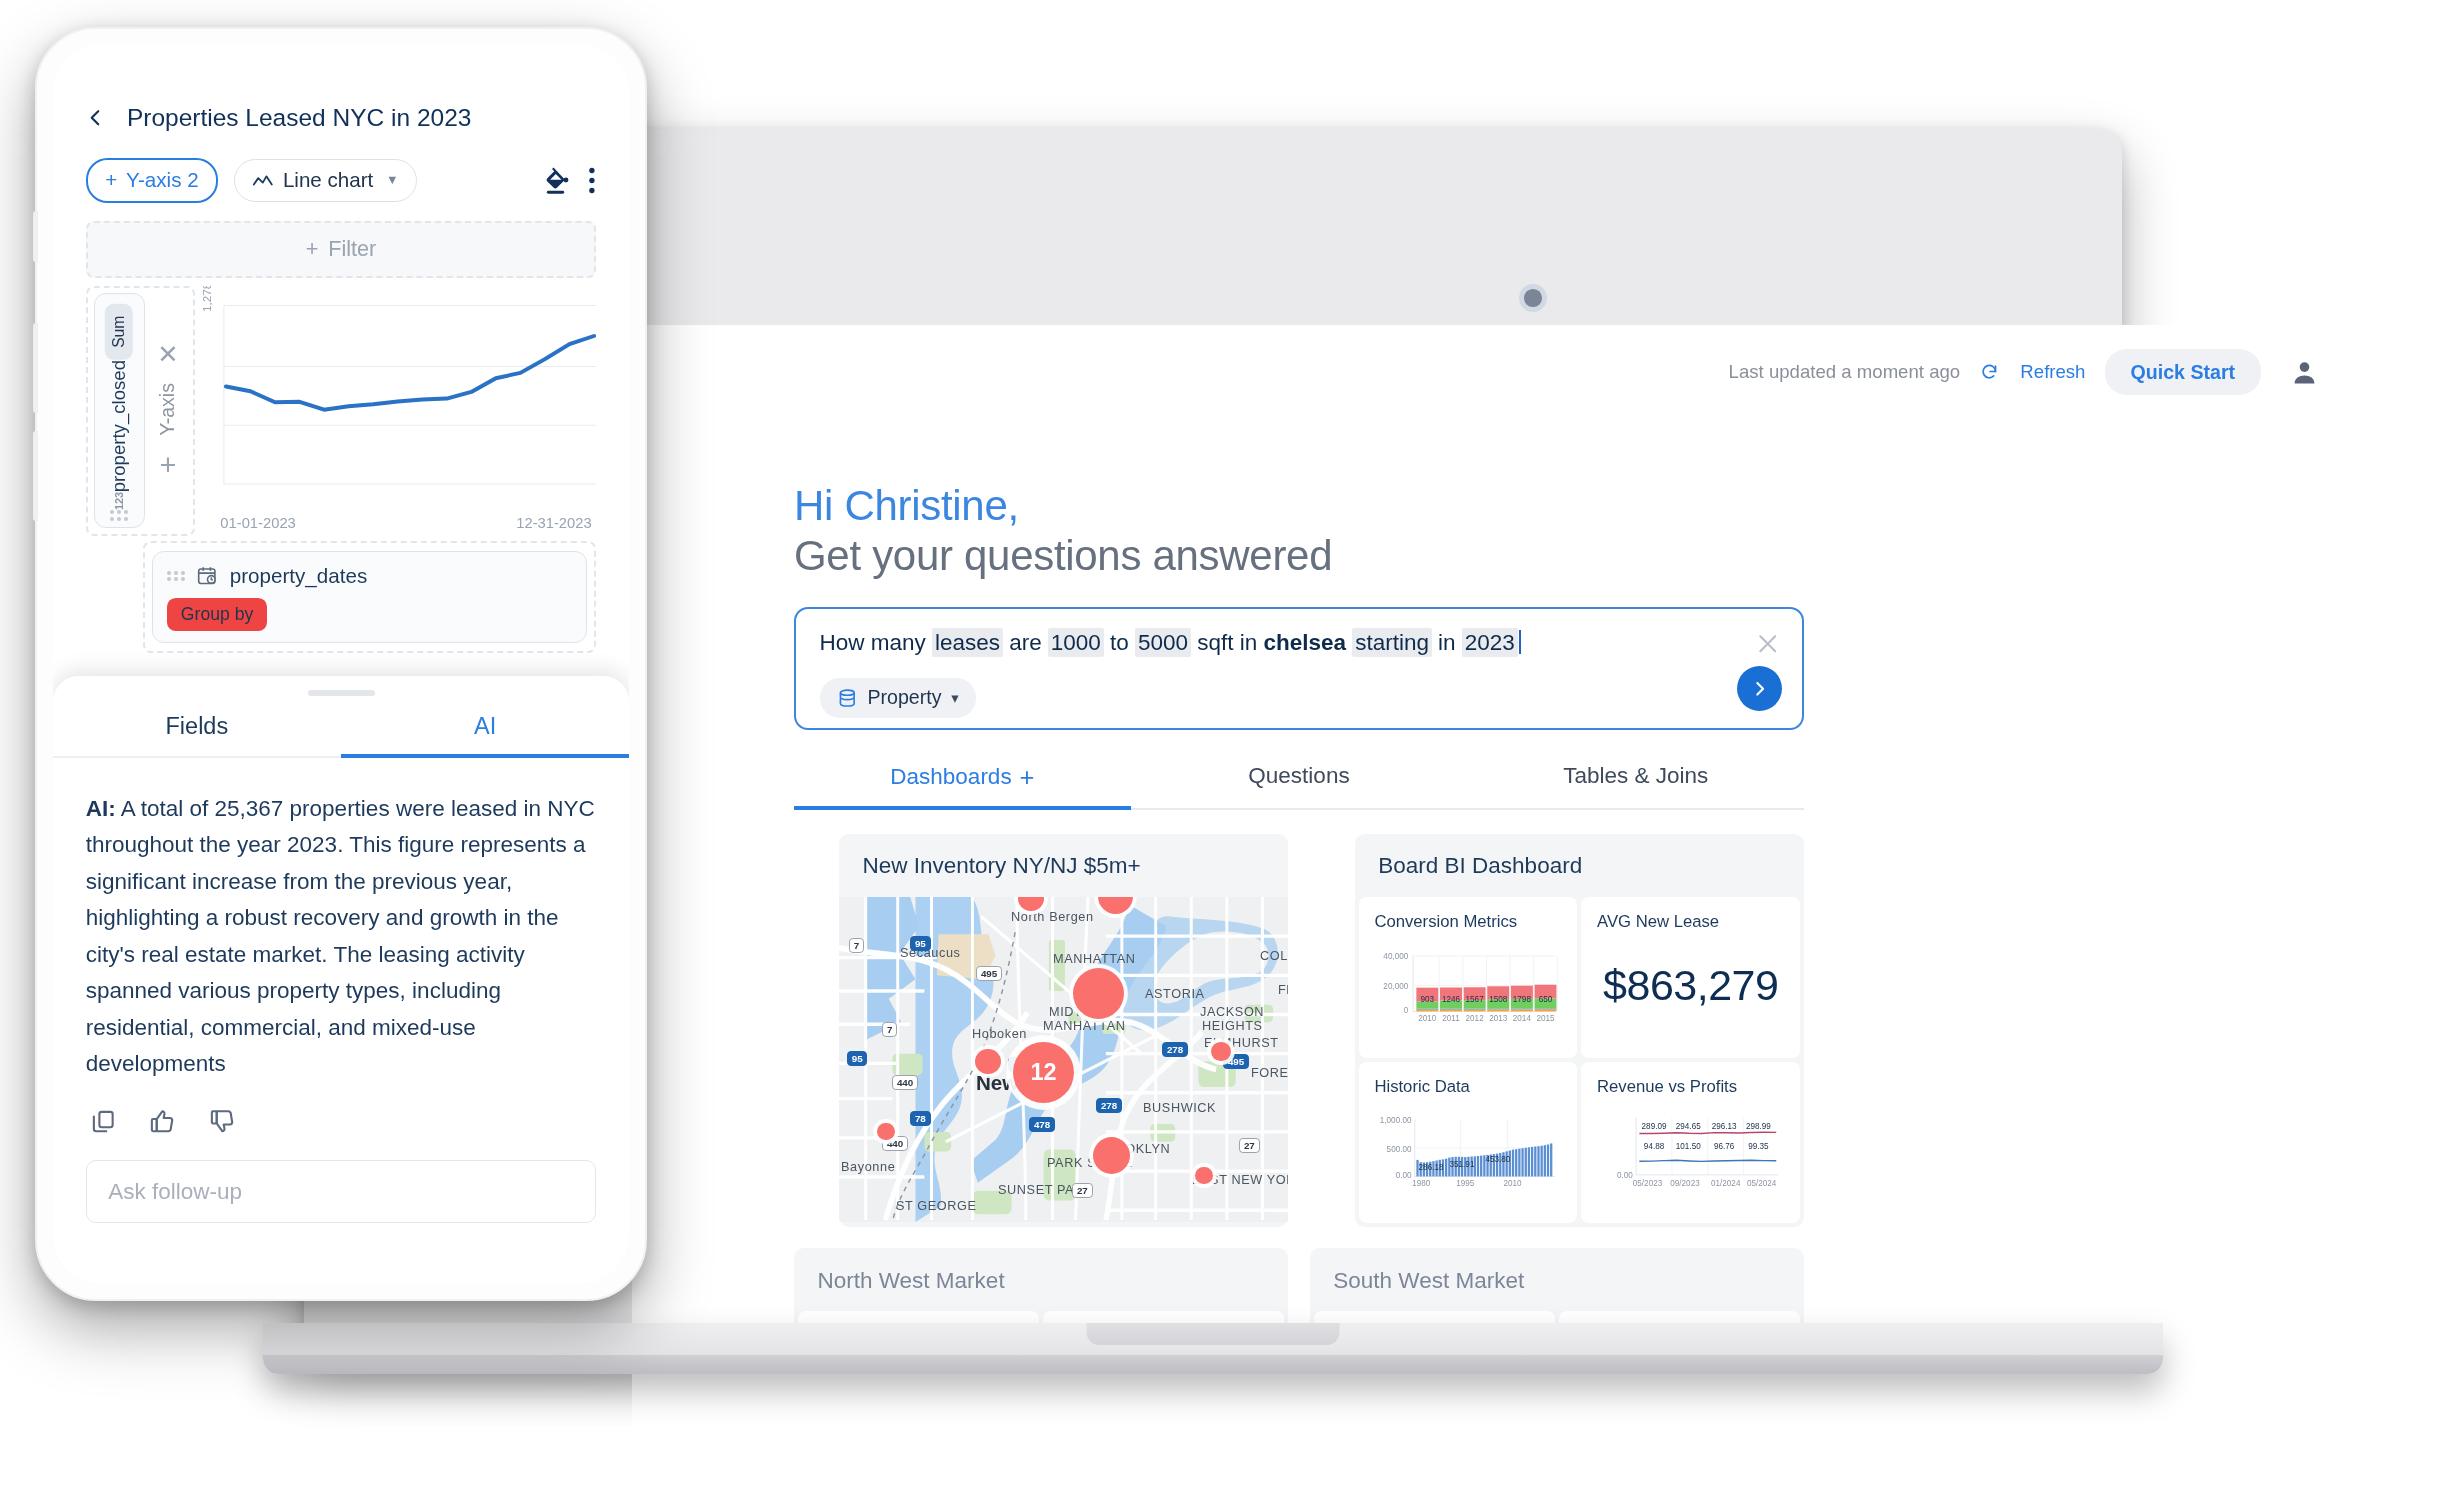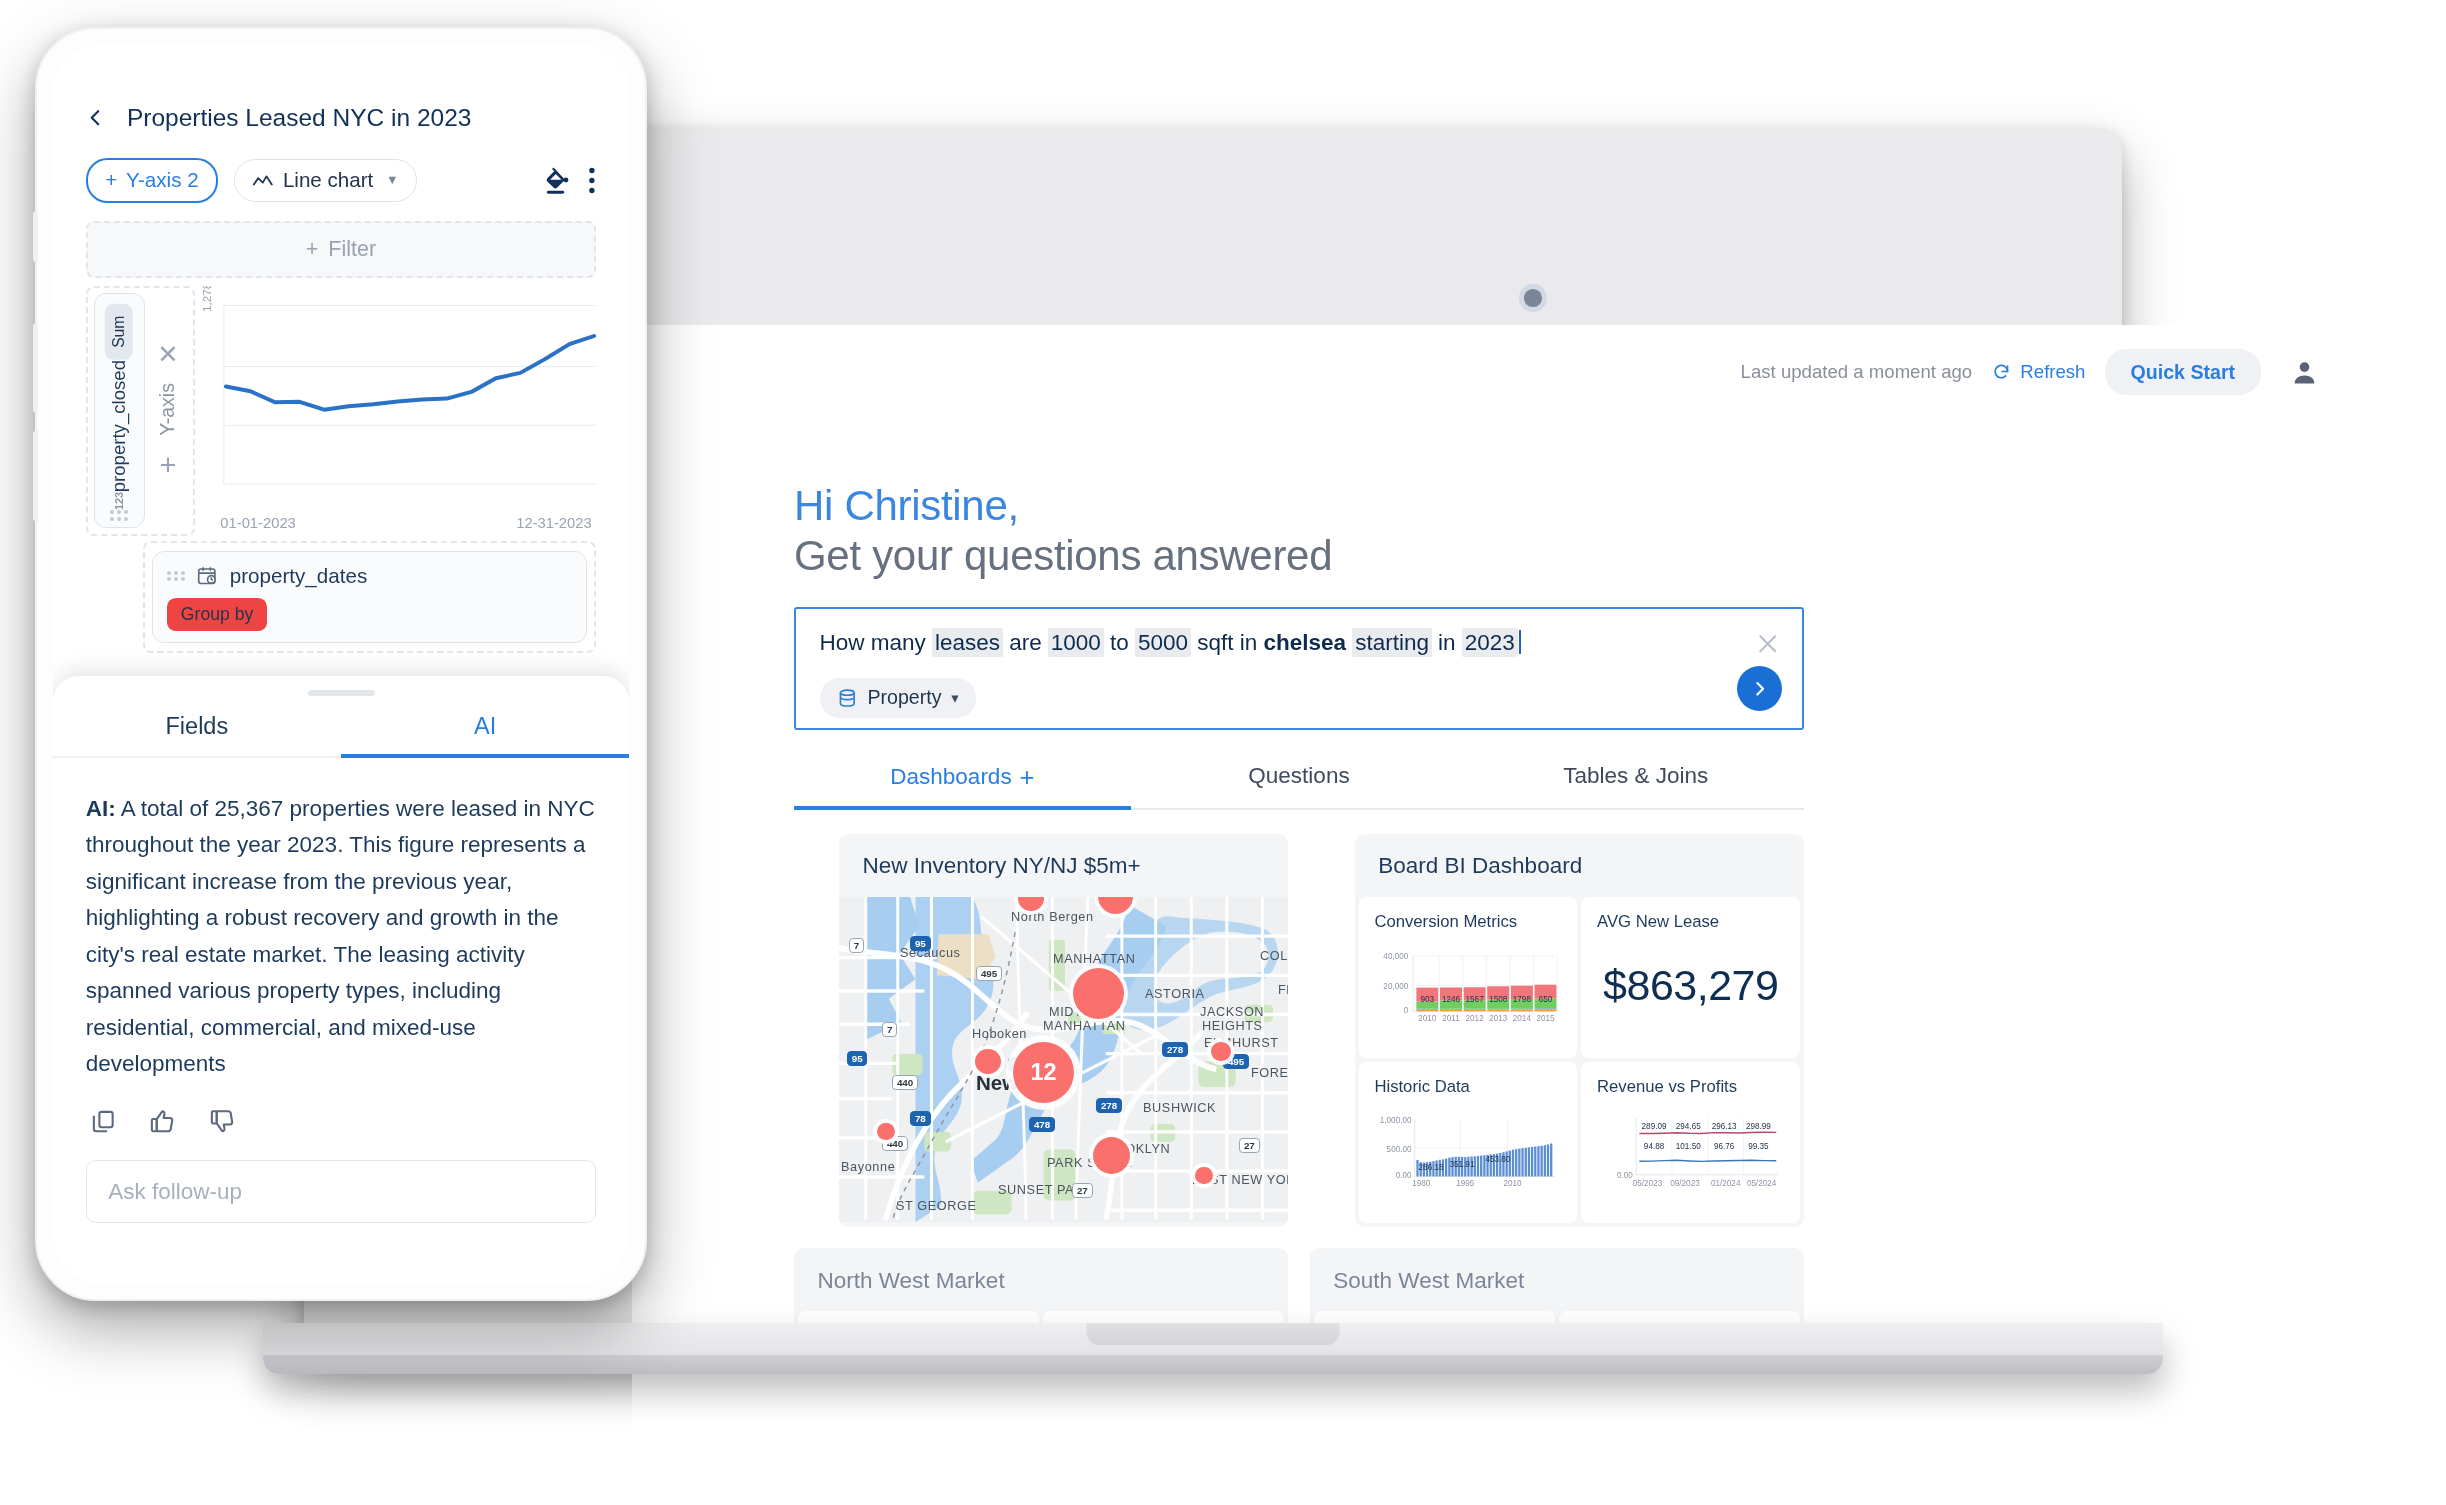--- a/index.html
+++ b/index.html
@@ -40,37 +40,37 @@
     background: linear-gradient(#e0e0e3, #d4d4d8);
     border-radius: 0 0 12.7px 12.7px;
   }
 
   
   .app-topbar {
     position: absolute; right: 0; top: 0; height: 94px;
     display: flex; align-items: center; gap: 19.6px; padding-right: 41px;
   }
   .last-updated { font-size: 18.6px; color: #8a8f99; white-space: nowrap; }
-  .refresh-btn { display: flex; align-items: center; gap: 10px; color: #2a7de1; font-size: 18.6px; cursor: pointer; }
+  .refresh-btn { display: flex; align-items: center; gap: 22px; color: #2a7de1; font-size: 18.6px; cursor: pointer; }
   .refresh-btn svg { width: 18.6px; height: 18.6px; }
   .quick-start {
     background: #f0f1f4; color: #2a7de1; font-size: 19.6px; font-weight: 700;
     padding: 11.8px 25.5px; border-radius: 21.6px; border: none; cursor: pointer;
     font-family: "Liberation Sans", sans-serif;
   }
   .user-icon { width: 29px; height: 29px; color: #5a6476; cursor: pointer; margin-left: 9.8px; }
 
   
   .content { position: absolute; left: 162px; top: 157px; width: 1010px; }
   .greet1 { font-size: 42px; color: #3b86e0; font-weight: 400; letter-spacing: -0.3px; }
   .greet2 { font-size: 42px; color: #67707f; font-weight: 400; letter-spacing: -0.3px; margin-top: 2px; }
 
   
   .searchbox {
-    margin-top: 27.4px; border: 2px solid #3b86e0; border-radius: 3px;
+    margin-top: 27.4px; border: 2px solid #3b86e0; border-radius: 14px;
     background: #fff; padding: 19.6px 23.5px 17.6px 23.5px; position: relative; height: 123px;
   }
   .query-line { font-size: 22.5px; color: #0f2b4c; line-height: 1.2; white-space: nowrap; }
   .query-line .tok { background: #e9ebef; border-radius: 2px; padding: 2px 2.9px; }
   .query-line .bold { font-weight: 700; }
   .caret { display:inline-block; width: 2px; height: 23.5px; background: #1e62c6; vertical-align: -3.9px; margin-left: 1px; }
   .clear-x {
     position: absolute; right: 21.6px; top: 21.6px; width: 25.5px; height: 25.5px;
     color: #b9bec7; cursor: pointer;
   }

